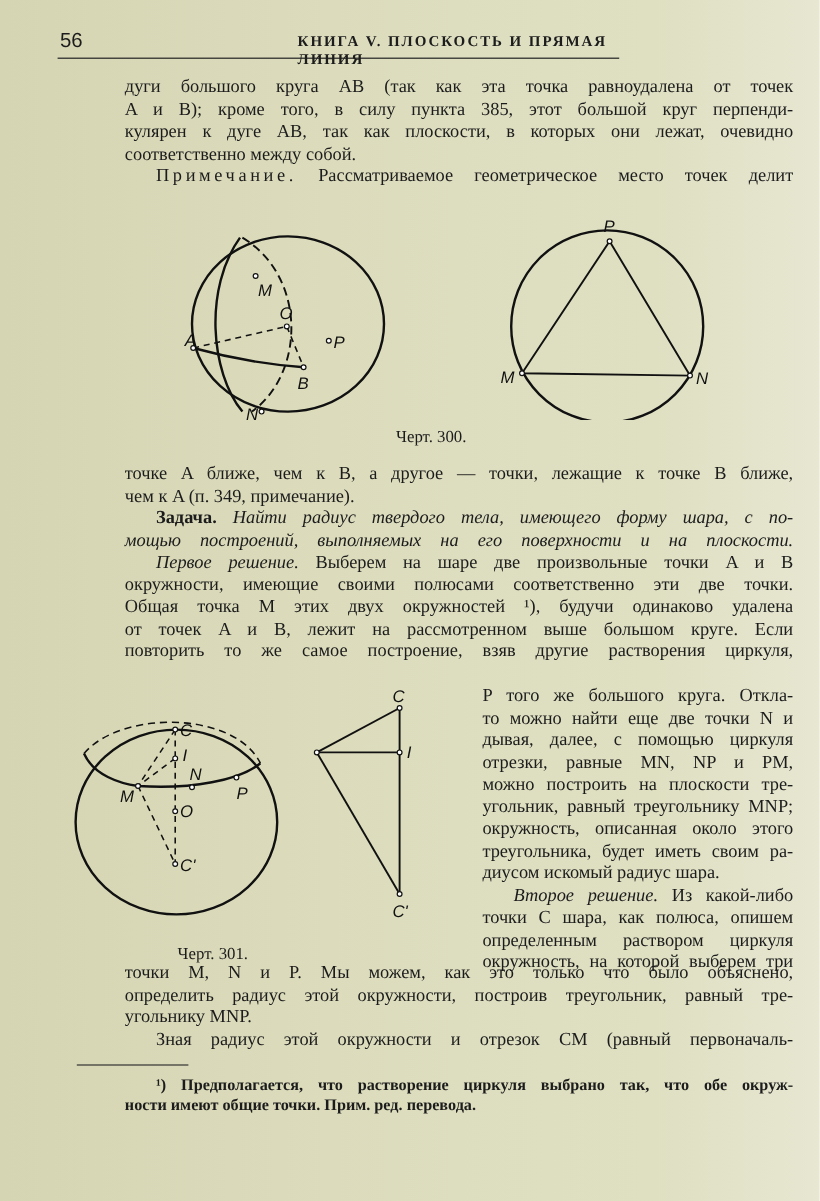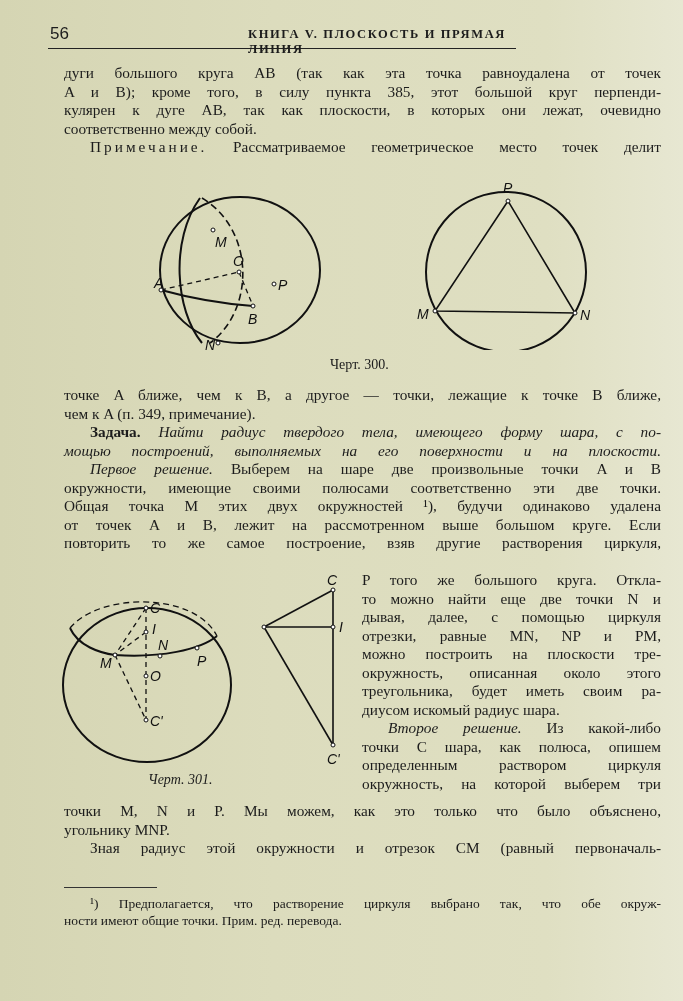--- a/index.html
+++ b/index.html
@@ -8,21 +8,21 @@
     background: linear-gradient(90deg, #d5d5b3 0%, #dcdcbd 40%, #dfdfc2 80%, #e7e7d2 100%);
     font-family: "Liberation Serif", "DejaVu Serif", serif;
     color:#1c1c1c;
     position:relative;
   }
   .page { position:absolute; left:0; top:0; width:683px; height:1001px; }
   .header { position:absolute; left:48px; top:22px; width:468px; height:26px; border-bottom:1.5px solid #222; }
   .pnum { position:absolute; left:2px; top:2px; font-family:"Liberation Sans", sans-serif; font-size:17px; }
   .rhead { position:absolute; left:200px; top:5px; font-size:12.5px; letter-spacing:1.6px; font-weight:bold; }
   .para { position:absolute; font-size:15.3px; line-height:18.5px; text-align:justify; }
-  .line { display:block; white-space:nowrap; text-align:justify; text-align-last:justify; }
+  .line { display:block; white-space:nowrap; text-align:justify; text-align-last:justify;margin-left:40px; }
   .line.last { text-align-last:left; }
   .ind { text-indent:26px; }
   i, .it { font-style:italic; }
   .sp { letter-spacing:3px; }
   .caption { position:absolute; font-size:14px; }
   .fn { position:absolute; font-size:13.5px; line-height:17px; }
   .fnrule { position:absolute; left:64px; top:887px; width:93px; border-top:1px solid #333; }
   svg text { font-family:"Liberation Sans", sans-serif; font-style:italic; font-size:14px; fill:#111; }
 </style>
 </head>
@@ -88,20 +88,21 @@
     <span class="line">от точек A и B, лежит на рассмотренном выше большом круге. Если</span>
     <span class="line">повторить то же самое построение, взяв другие растворения циркуля,</span>
   </div>
 
   <div class="para" style="left:362px; top:571px; width:299px;">
     <span class="line">P того же большого круга. Откла-</span>
     <span class="line">то можно найти еще две точки N и</span>
     <span class="line">дывая, далее, с помощью циркуля</span>
     <span class="line">отрезки, равные MN, NP и PM,</span>
     <span class="line">можно построить на плоскости тре-</span>
+    <span class="line">угольник, равный треугольнику MNP;</span>
     <span class="line">окружность, описанная около этого</span>
     <span class="line">треугольника, будет иметь своим ра-</span>
     <span class="line last">диусом искомый радиус шара.</span>
     <span class="line ind"><i>Второе решение.</i> <span>Из какой-либо</span></span>
     <span class="line">точки C шара, как полюса, опишем</span>
     <span class="line">определенным раствором циркуля</span>
     <span class="line">окружность, на которой выберем три</span>
   </div>
 
   <svg style="position:absolute; left:60px; top:598px;" width="180" height="170">
@@ -136,28 +137,29 @@
     <circle cx="73" cy="18" r="2" fill="#fff" stroke="#111"></circle>
     <circle cx="73" cy="55" r="2" fill="#fff" stroke="#111"></circle>
     <circle cx="4" cy="55" r="2" fill="#fff" stroke="#111"></circle>
     <circle cx="73" cy="173" r="2" fill="#fff" stroke="#111"></circle>
     <text x="67" y="13">C</text>
     <text x="-12" y="60">M</text>
     <text x="79" y="60">I</text>
     <text x="67" y="192">C'</text>
   </svg>
 
-  <div class="caption" style="left:148px; top:772px;font-style:italic;">Черт. 301.</div>
+  <div class="caption" style="left:148px; top:788px;">Черт. 301.</div>
 
   <div class="para" style="left:64px; top:802px; width:597px;">
     <span class="line">точки M, N и P. Мы можем, как это только что было объяснено,</span>
+    <span class="line">определить радиус этой окружности, построив треугольник, равный тре-</span>
     <span class="line last">угольнику MNP.</span>
     <span class="line ind">Зная радиус этой окружности и отрезок CM (равный первоначаль-</span>
   </div>
 
   <div class="fnrule"></div>
 
-  <div class="fn" style="left:64px; top:895px; width:597px;">
+  <div class="fn" style="left:64px; top:895px; width:597px;font-weight:bold;">
     <span class="line ind">¹) Предполагается, что растворение циркуля выбрано так, что обе окруж-</span>
     <span class="line last">ности имеют общие точки. Прим. ред. перевода.</span>
   </div>
 
 </div>
 
 </body></html>

